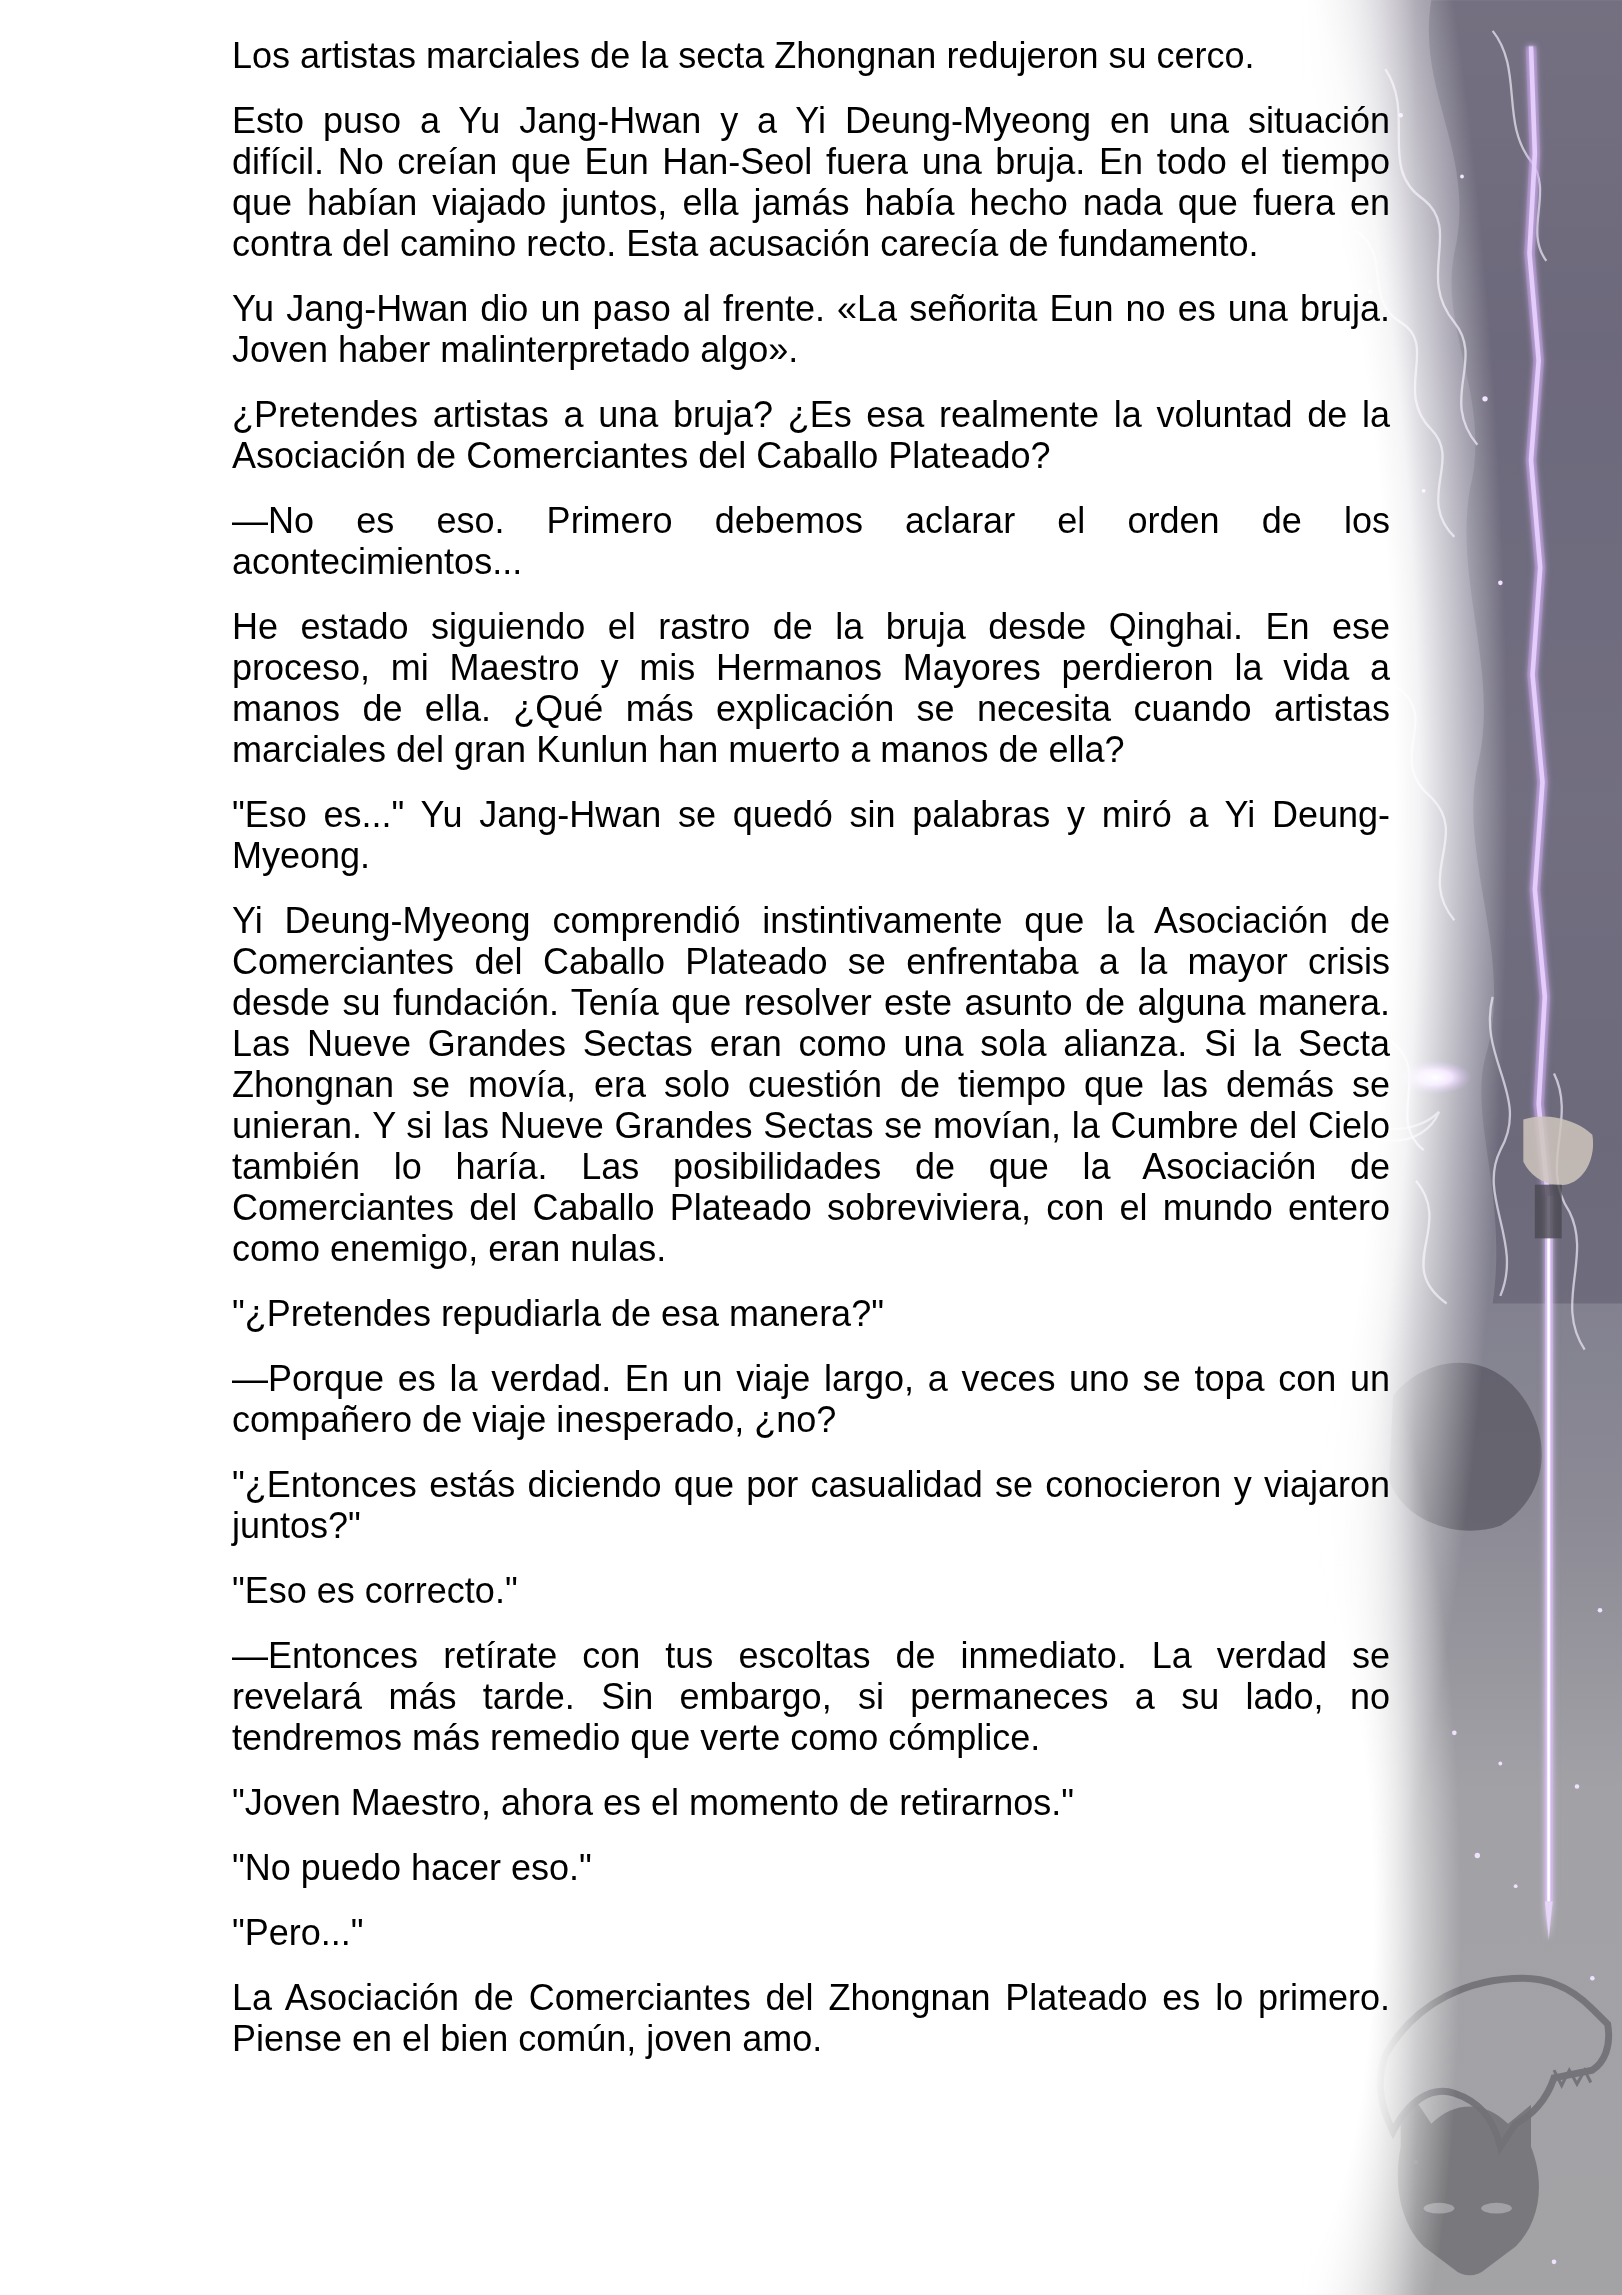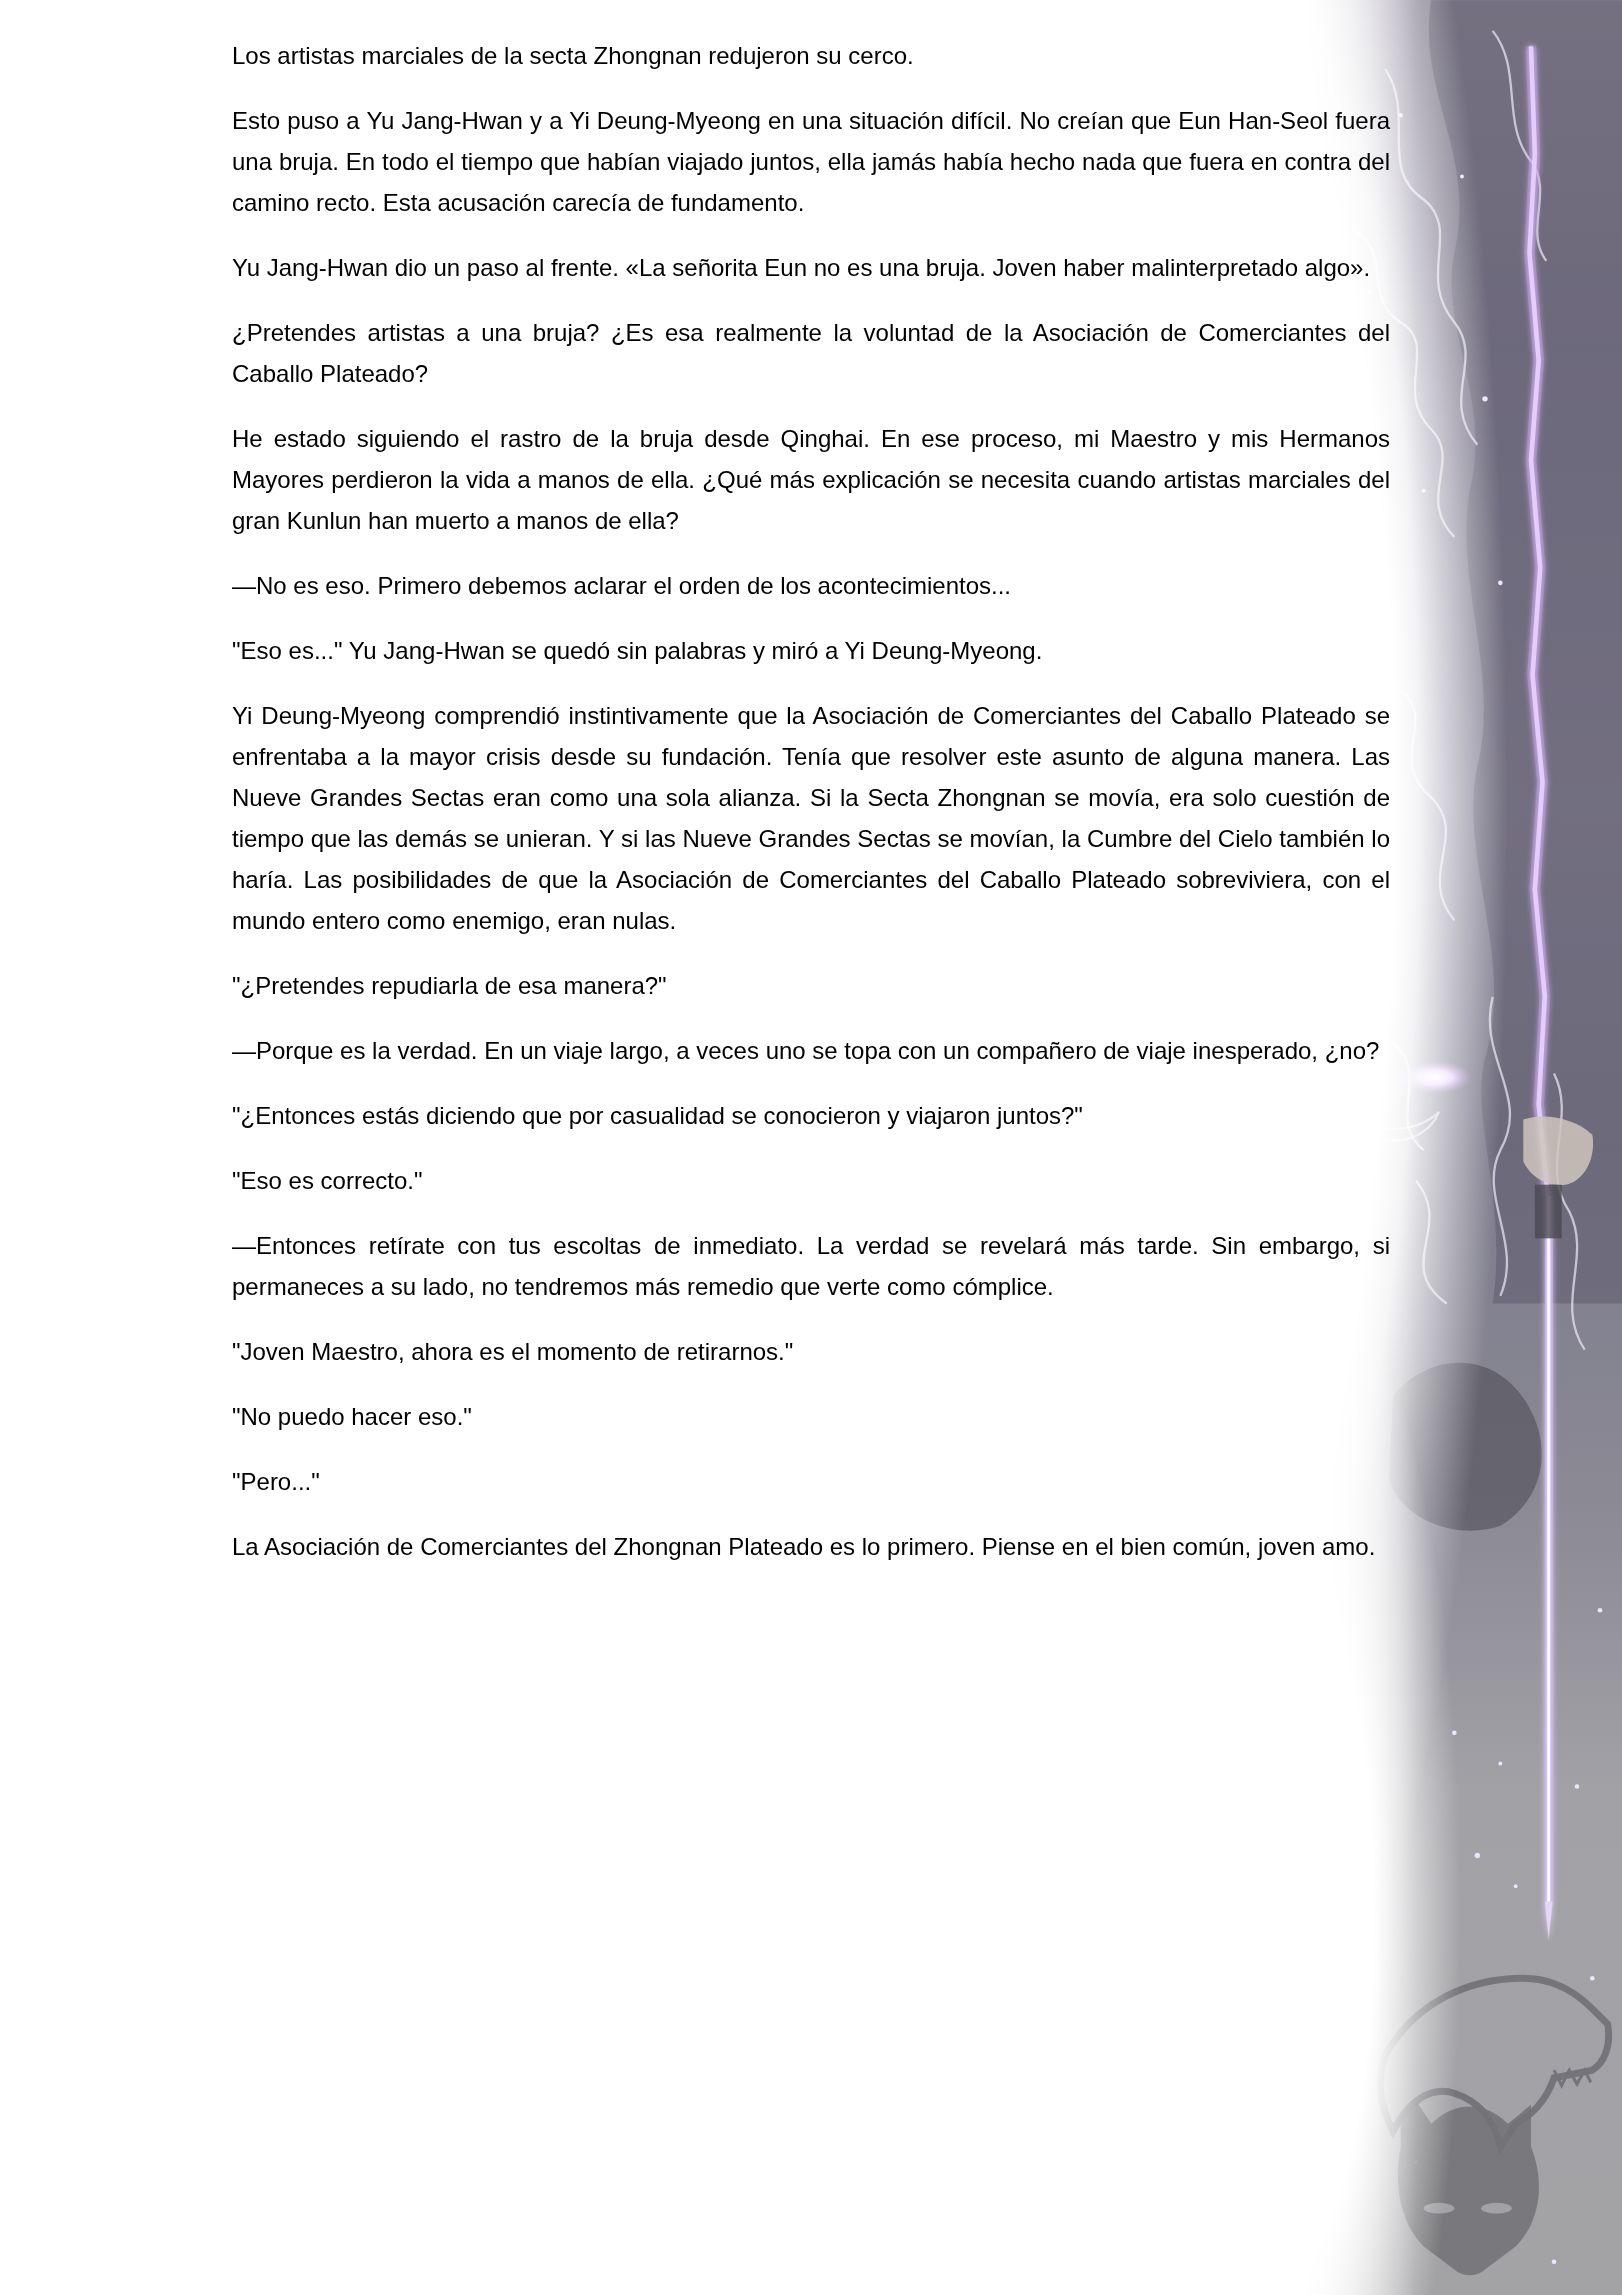--- a/index.html
+++ b/index.html
@@ -32,21 +32,21 @@
     }
     .art-strip svg { position: absolute; top: 0; left: 0; }
 
     
     .page-text {
       position: absolute;
       left: 232px;
       top: 35px;
       width: 1158px;
       color: #000000;
-      font-size: 24px;
+      font-size: 36px;
       line-height: 41px;
     }
     .page-text p {
       margin: 0 0 24px 0;
       text-align: justify;
       text-align-last: left;
     }
   </style>
 </head>
 <body>
@@ -136,22 +136,22 @@
          radial-gradient(ellipse 253px 1304px at -46px 805px, rgba(255,255,255,1) 55%, rgba(255,255,255,0.9) 65%, rgba(255,255,255,0) 100%),
          radial-gradient(ellipse 176px 690px at -15.3px 1917px, rgba(255,255,255,1) 50%, rgba(255,255,255,0) 100%),
          linear-gradient(90deg, rgba(255,255,255,1) 0px, rgba(255,255,255,0.6) 46px, rgba(255,255,255,0) 115px);"></div>
 </div>
 
 <div class="page-text">
   <p>Los artistas marciales de la secta Zhongnan redujeron su cerco.</p>
   <p>Esto puso a Yu Jang-Hwan y a Yi Deung-Myeong en una situación difícil. No creían que Eun Han-Seol fuera una bruja. En todo el tiempo que habían viajado juntos, ella jamás había hecho nada que fuera en contra del camino recto. Esta acusación carecía de fundamento.</p>
   <p>Yu Jang-Hwan dio un paso al frente. «La señorita Eun no es una bruja. Joven haber malinterpretado algo».</p>
   <p>¿Pretendes artistas a una bruja? ¿Es esa realmente la voluntad de la Asociación de Comerciantes del Caballo Plateado?</p>
+  <p>—No es eso. Primero debemos aclarar el orden de los acontecimientos...</p>
   <p>He estado siguiendo el rastro de la bruja desde Qinghai. En ese proceso, mi Maestro y mis Hermanos Mayores perdieron la vida a manos de ella. ¿Qué más explicación se necesita cuando artistas marciales del gran Kunlun han muerto a manos de ella?</p>
-  <p>—No es eso. Primero debemos aclarar el orden de los acontecimientos...</p>
   <p>"Eso es..." Yu Jang-Hwan se quedó sin palabras y miró a Yi Deung-Myeong.</p>
   <p>Yi Deung-Myeong comprendió instintivamente que la Asociación de Comerciantes del Caballo Plateado se enfrentaba a la mayor crisis desde su fundación. Tenía que resolver este asunto de alguna manera. Las Nueve Grandes Sectas eran como una sola alianza. Si la Secta Zhongnan se movía, era solo cuestión de tiempo que las demás se unieran. Y si las Nueve Grandes Sectas se movían, la Cumbre del Cielo también lo haría. Las posibilidades de que la Asociación de Comerciantes del Caballo Plateado sobreviviera, con el mundo entero como enemigo, eran nulas.</p>
   <p>"¿Pretendes repudiarla de esa manera?"</p>
   <p>—Porque es la verdad. En un viaje largo, a veces uno se topa con un compañero de viaje inesperado, ¿no?</p>
   <p>"¿Entonces estás diciendo que por casualidad se conocieron y viajaron juntos?"</p>
   <p>"Eso es correcto."</p>
   <p>—Entonces retírate con tus escoltas de inmediato. La verdad se revelará más tarde. Sin embargo, si permaneces a su lado, no tendremos más remedio que verte como cómplice.</p>
   <p>"Joven Maestro, ahora es el momento de retirarnos."</p>
   <p>"No puedo hacer eso."</p>
   <p>"Pero..."</p>

